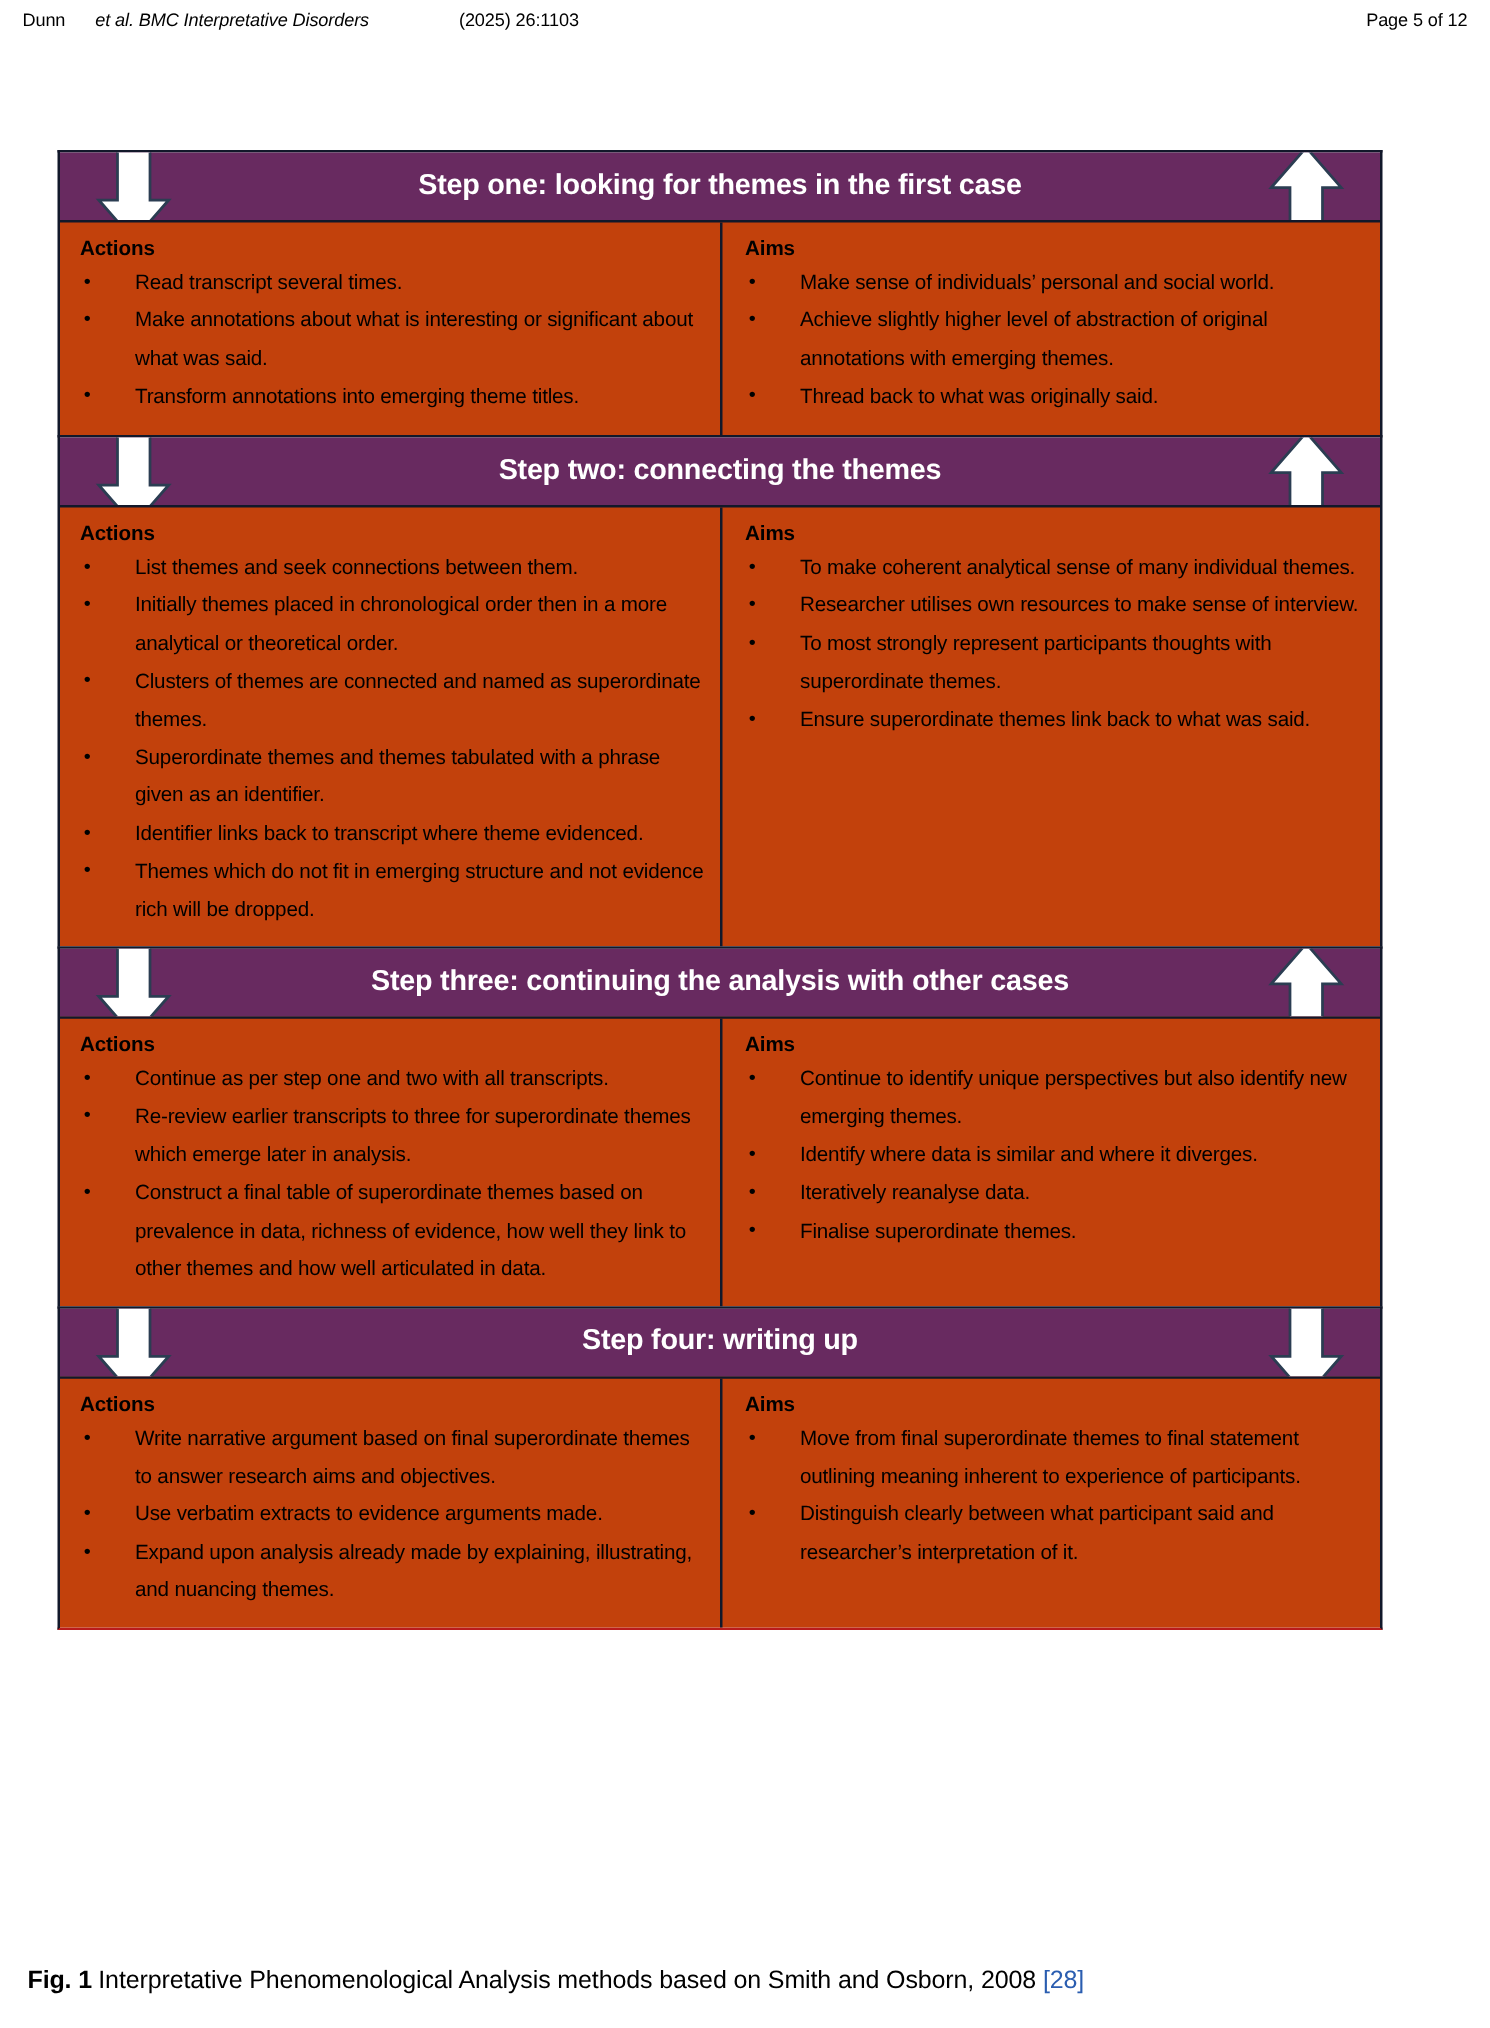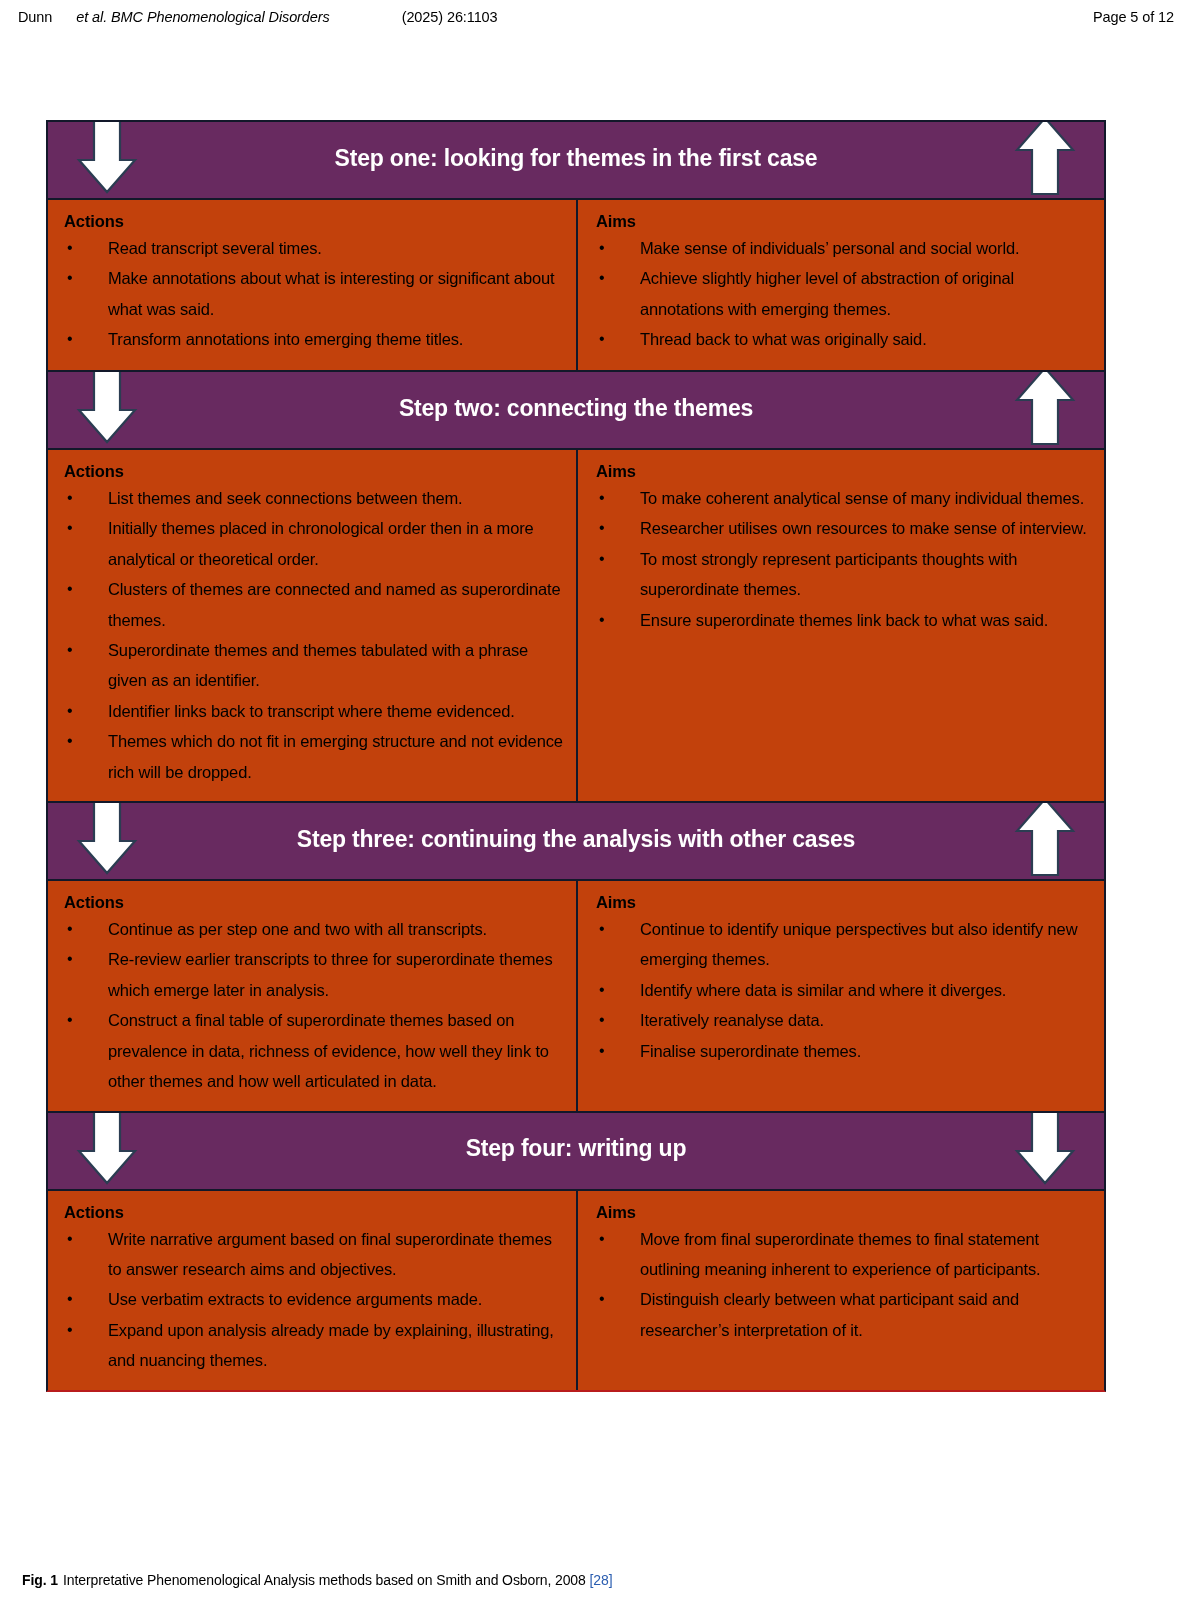--- a/index.html
+++ b/index.html
@@ -46,21 +46,21 @@
     border: 2px solid #12182a;
     border-bottom: none;
     background: #ffffff;
   }
   .step-block.last { border-bottom: 2px solid #b91c1c; }
 
   
   .banner {
     position: relative;
     background: #682a60;
-    height: 76px;
+    height: 54px;
     display: flex;
     align-items: center;
     justify-content: center;
     overflow: hidden;
   }
   .banner-title {
     color: #ffffff;
     font-size: 23px;
     font-weight: bold;
     letter-spacing: -0.2px;
@@ -120,34 +120,34 @@
     font-size: 16px;
     line-height: 30.4px;
   }
 
   
   .caption {
     position: absolute;
     left: 22px;
     top: 1571px;
     right: 22px;
-    font-size: 14px;
+    font-size: 20px;
     line-height: 1.3;
     letter-spacing: -0.1px;
   }
   .caption .fignum { font-weight: bold; }
   .caption .captext { padding-left: 5px; }
   .caption .ref { color: #2a5db0; }
 </style>
 </head>
 <body>
 
 <div class="page-header">
   <span class="hdr-author">Dunn</span>
-  <span class="hdr-journal">et al. BMC Phenomenological Disorders</span>
+  <span class="hdr-journal">et al. BMC Interpretative Disorders</span>
   <span class="hdr-cite">(2025) 26:1103</span>
   <span class="hdr-page">Page 5 of 12</span>
 </div>
 
 <div class="figure-wrap" id="fig-root">
     <div class="step-block">
       <div class="banner">
         <span class="arrow left">
           <svg viewBox="0 0 60 78" xmlns="http://www.w3.org/2000/svg">
             <polygon points="17,0 43,0 43,44 58,44 30,76 2,44 17,44" fill="#ffffff" stroke="#2b3d52" stroke-width="2.2"></polygon>

